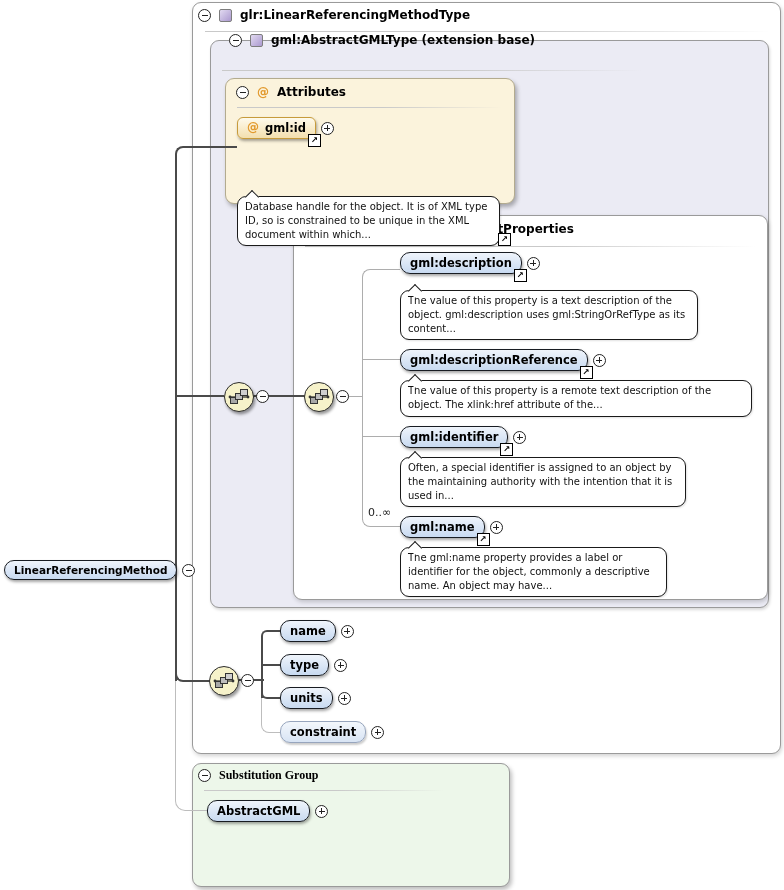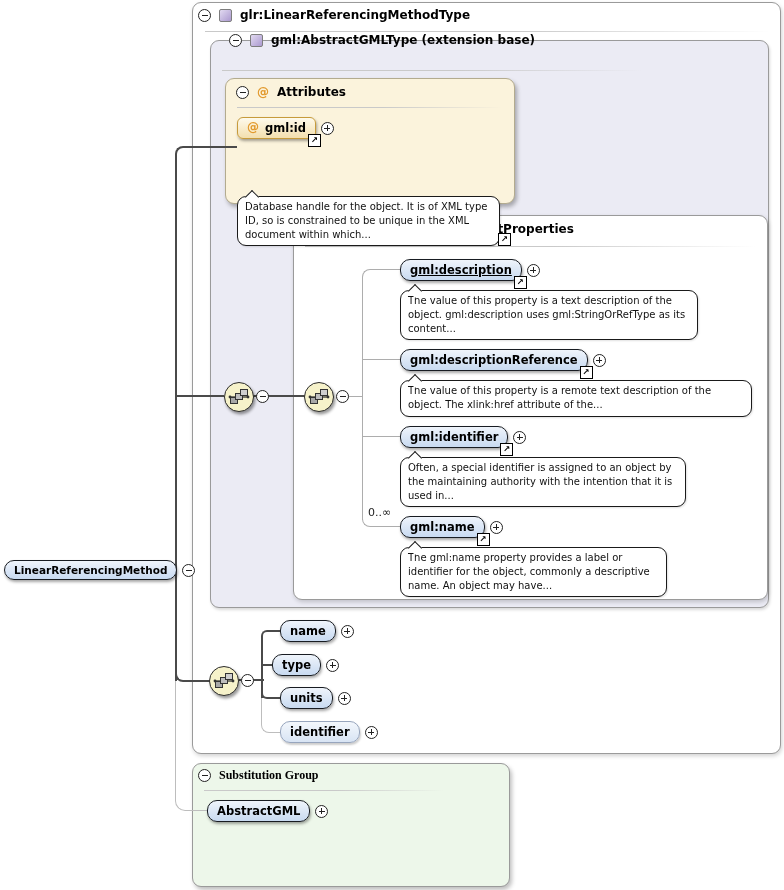--- a/index.html
+++ b/index.html
@@ -147,21 +147,21 @@
   </div>
 
   <div class="pill attr-pill" style="left:237px; top:117px;">
     <span class="at">@</span>
     <span>gml:id</span>
     <span class="arrowbox attach-arrow">↗</span>
     <span class="icirc plus attach-plus"></span>
   </div>
   <div class="doc" style="left:237px; top:148px; width:263px;margin-top:48px;">Database handle for the object. It is of XML type ID, so is constrained to be unique in the XML document within which...</div>
 
-  <div class="pill" style="left:400px; top:259px;text-decoration:underline;">
+  <div class="pill" style="left:400px; top:252px;">
     <span>gml:description</span>
     <span class="arrowbox attach-arrow">↗</span>
     <span class="icirc plus attach-plus"></span>
   </div>
   <div class="doc" style="left:400px; top:290px; width:298px;">The value of this property is a text description of the object. gml:description uses gml:StringOrRefType as its content...</div>
 
   <div class="pill" style="left:400px; top:349px;">
     <span>gml:descriptionReference</span>
     <span class="arrowbox attach-arrow">↗</span>
     <span class="icirc plus attach-plus"></span>
@@ -221,30 +221,30 @@
 
   <div class="pill root-el" style="left:4px; top:560px;">
     <span>LinearReferencingMethod</span>
     <span class="icirc attach-minus"></span>
   </div>
 
   <div class="pill" style="left:280px; top:620px;">
     <span>name</span>
     <span class="icirc plus attach-plus"></span>
   </div>
-  <div class="pill" style="left:272px; top:654px;">
+  <div class="pill" style="left:280px; top:654px;">
     <span>type</span>
     <span class="icirc plus attach-plus"></span>
   </div>
   <div class="pill" style="left:280px; top:687px;">
     <span>units</span>
     <span class="icirc plus attach-plus"></span>
   </div>
   <div class="pill optional" style="left:280px; top:721px;">
-    <span>identifier</span>
+    <span>constraint</span>
     <span class="icirc plus attach-plus"></span>
   </div>
 
   <div class="pill" style="left:207px; top:800px;align-items:flex-end;">
     <span>AbstractGML</span>
     <span class="icirc plus attach-plus"></span>
   </div>
 
 </div>
 

